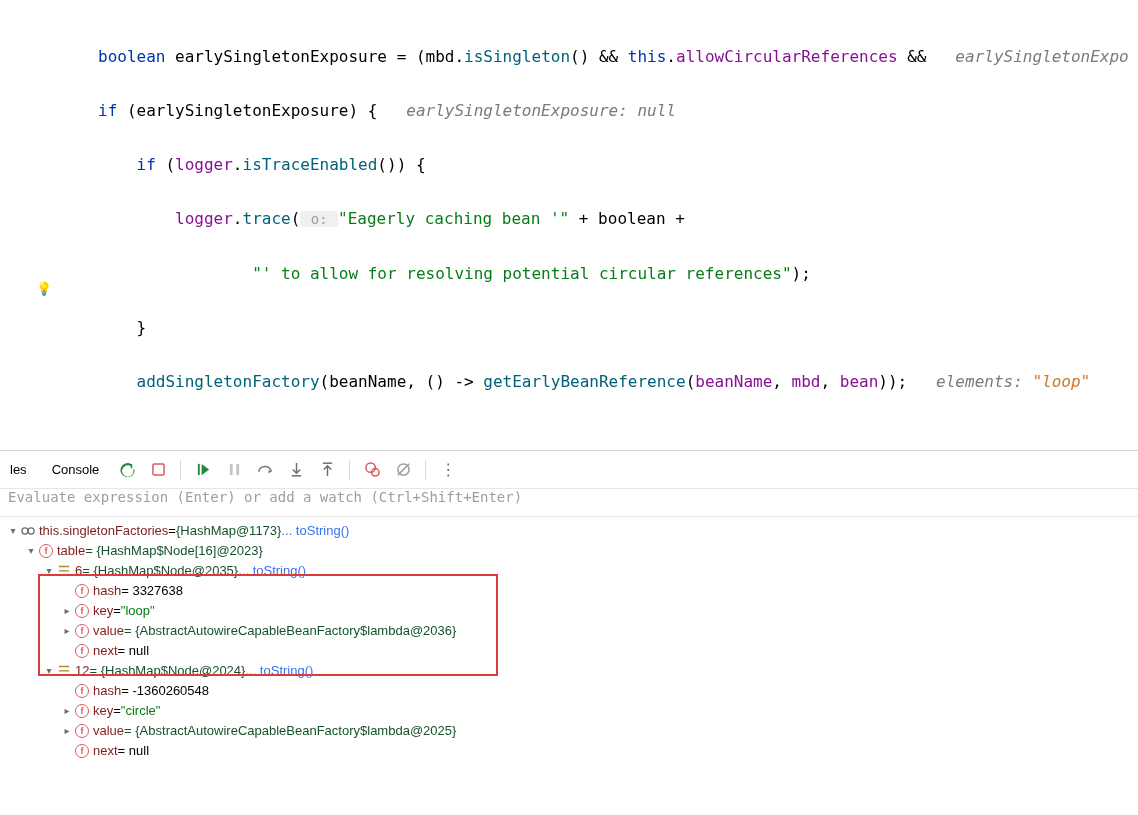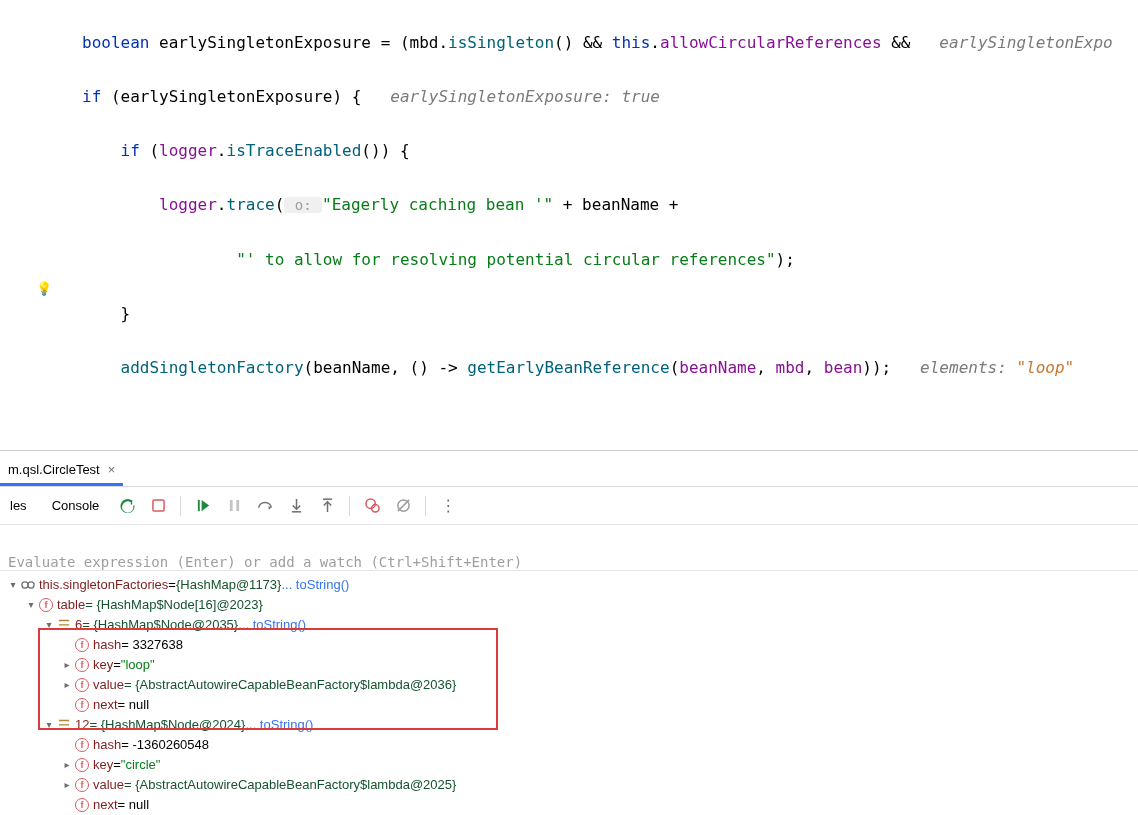--- a/index.html
+++ b/index.html
@@ -27,25 +27,26 @@
   .hint-bulb {
     position: absolute;
     left: 36px;
     top: 281px;
     width: 14px; height: 14px;
     color: #e6a23c;
     font-size: 13px;
   }
   .code-area {
     padding-left: 82px;
-    padding-top: 2px;
+    padding-top: 16px;
     font-family: "Menlo","Consolas",monospace;
     font-size: 16px;
     line-height: 27px;
     white-space: pre;
+    margin-left: 16px;
   }
   .code-line { white-space: pre; }
   .kw  { color: #0033b3; }
   .this{ color: #0033b3; }
   .ident{ color: #000; }
   .method{ color: #00627a; }
   .field { color: #871094; }
   .str  { color: #067d17; }
   .param-hint { color:#9e9e9e; font-style: normal; background:#f0f0f0; border-radius:3px; padding:0 2px; font-size:14px;}
   .inlay { color:#7a7a7a; font-style: italic; }
@@ -98,26 +99,25 @@
     width:26px; height:26px;
     display:flex; align-items:center; justify-content:center;
     color:#6e6e6e;
   }
   .tool-sep {
     width:1px; height:20px; background:#d9d9d9; margin:0 4px;
   }
   .eval-row {
     height:28px;
     border-bottom:1px solid #e6e6e6;
-    display:flex; align-items:flex-end;
+    display:flex; align-items:flex-start;
     padding-left:8px;
     color:#9e9e9e;
     font-family:"Menlo","Consolas",monospace;
     font-size:14px;
-    margin-top:18px;
   }
   .tree {
     padding: 4px 4px 4px 4px;
     font-family: -apple-system, "Segoe UI", Arial, sans-serif;
     font-size:13px;
     line-height:20px;
     position:relative;
   }
   .tree-row {
     display:flex;
@@ -158,46 +158,40 @@
 </style>
 </head>
 <body>
 
 <div class="editor">
   <div class="gutter">
     <span class="hint-bulb">💡</span>
   </div>
   <div class="code-area">
 <div class="code-line"><span class="kw">boolean</span><span class="ident"> earlySingletonExposure = (mbd.</span><span class="method">isSingleton</span><span>() &amp;&amp; </span><span class="this">this</span><span>.</span><span class="field">allowCircularReferences</span><span> &amp;&amp;   </span><span class="inlay">earlySingletonExpo</span></div>
-<div class="code-line"><span class="kw">if</span><span> (earlySingletonExposure) {   </span><span class="inlay">earlySingletonExposure: true</span></div>
+<div class="code-line"><span class="kw">if</span><span> (earlySingletonExposure) {   </span><span class="inlay">earlySingletonExposure: null</span></div>
 <div class="code-line">    <span class="kw">if</span><span> (</span><span class="field">logger</span><span>.</span><span class="method">isTraceEnabled</span><span>()) {</span></div>
-<div class="code-line">        <span class="field">logger</span><span>.</span><span class="method">trace</span><span>(</span><span class="param-hint"> o: </span><span class="str">"Eagerly caching bean '"</span><span> + beanName +</span></div>
+<div class="code-line">        <span class="field">logger</span><span>.</span><span class="method">trace</span><span>(</span><span class="param-hint"> o: </span><span class="str">"Eagerly caching bean '"</span><span> + boolean +</span></div>
 <div class="code-line">                <span class="str">"' to allow for resolving potential circular references"</span><span>);</span></div>
 <div class="code-line">    <span>}</span></div>
 <div class="code-line">    <span class="method">addSingletonFactory</span><span>(beanName, () -&gt; </span><span class="method">getEarlyBeanReference</span><span>(</span><span class="field">beanName</span><span>, </span><span class="field">mbd</span><span>, </span><span class="field">bean</span><span>));   </span><span class="inlay">elements: </span><span class="inlay-orange">"loop"</span></div>
 
 
 
 
 
 
 
 
 
   </div>
 </div>
 
 <div class="bottom-panel">
 
-  <div class="tabbar">
-    <div class="tab">
-      <span>m.qsl.CircleTest</span>
-      <span class="tab-close">×</span>
-    </div>
-  </div>
 
   <div class="toolbar">
     <div class="tool-btn-text">les</div>
     <div class="tool-btn-text">Console</div>
     <div class="tool-icon">
       <svg width="15" height="15" viewBox="0 0 16 16">
           <path d="M13 2v5h-1.5V4.6A6 6 0 1 0 14 8h1.5A7.5 7.5 0 1 1 12 2.3V2h1z" fill="#208a3c"></path>
         </svg>
     </div>
     <div class="tool-icon">

